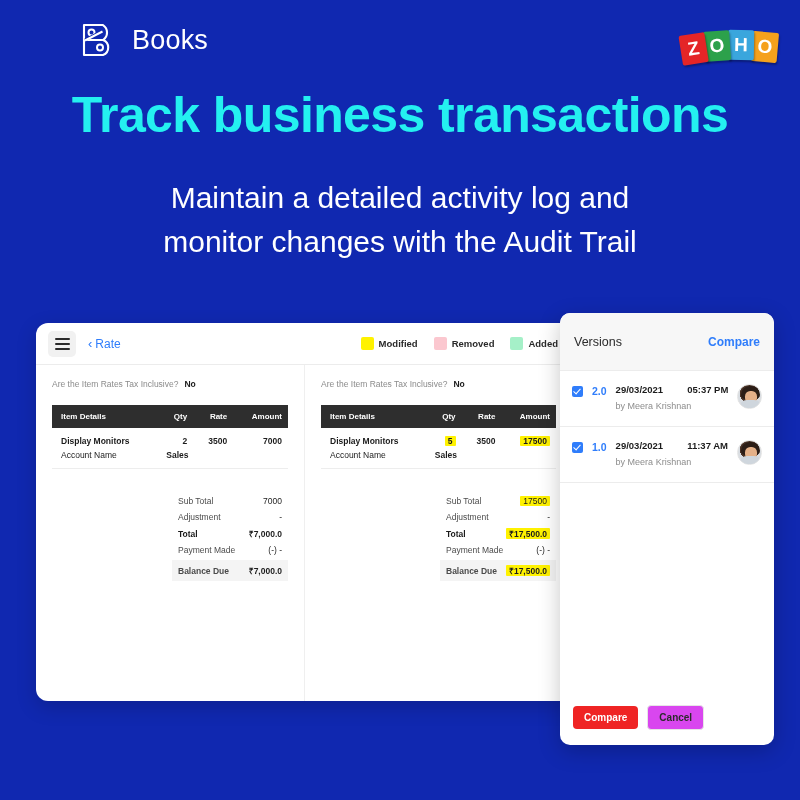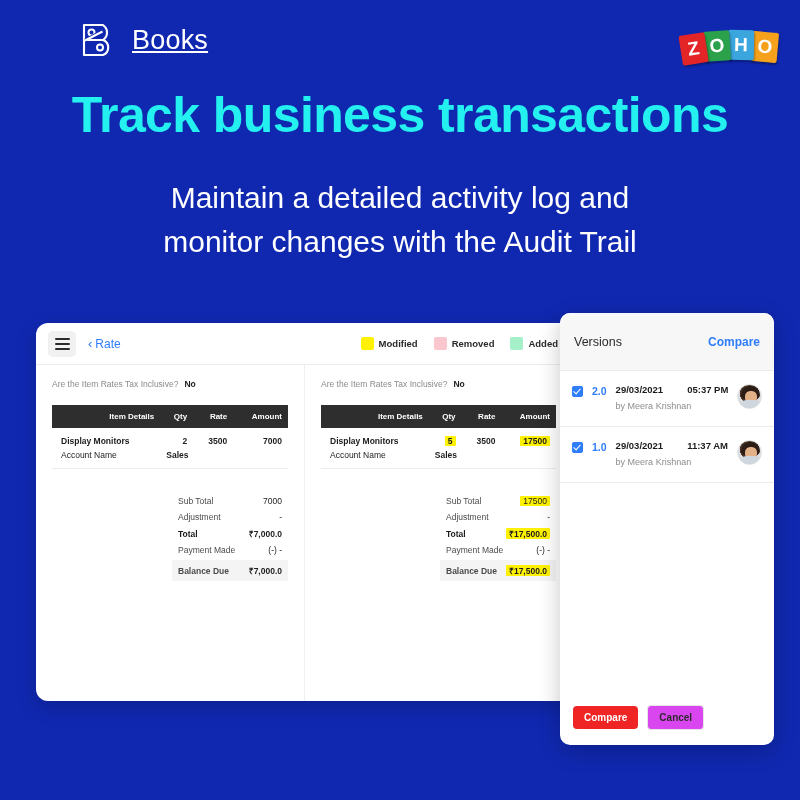--- a/index.html
+++ b/index.html
@@ -15,21 +15,21 @@
     background: #1028b0;
   }
 
   
   .brand {
     position: absolute; left: 78px; top: 20px;
     display: flex; align-items: center; gap: 14px;
   }
   .brand-mark { width: 40px; height: 40px; }
   .brand-name {
-    color: #ffffff; font-size: 27px; font-weight: 400; letter-spacing: .2px; text-decoration: underline;
+    color: #ffffff; font-size: 27px; font-weight: 400; letter-spacing: .2px;
   }
 
   .zoho-logo {
     position: absolute; right: 22px; top: 16px;
     display: flex; align-items: flex-end; height: 44px;
   }
   .ztile {
     position: relative; width: 26px; height: 30px;
     display: flex; align-items: center; justify-content: center;
     color: #ffffff; font-weight: 700; font-size: 19px;
@@ -89,21 +89,21 @@
   .panel.right { border-left: 1px solid #efefef; }
 
   .tax-line { font-size: 8.5px; color: #8b8b8b; margin-bottom: 16px; }
   .tax-line b { color: #1c1c1c; font-size: 8.5px; margin-left: 6px; }
 
   table.items { width: 100%; border-collapse: collapse; }
   table.items thead th {
     background: #2e2e2e; color: #ffffff;
     font-size: 8px; font-weight: 600; padding: 7px 6px; text-align: right;
   }
-  table.items thead th.first { text-align: right; padding-left: 9px; }
+  table.items thead th.first { text-align: left; padding-left: 9px; }
   table.items tbody td {
     font-size: 8.5px; color: #1c1c1c; padding: 8px 6px 2px 6px; text-align: right; font-weight: 700;
   }
   table.items tbody td.first { text-align: left; padding-left: 9px; }
   .acct-row td { padding-top: 2px !important; padding-bottom: 8px !important; }
   .acct-label { color: #a3a3a3; font-weight: 400 !important; font-size: 8.5px; }
   .acct-value { color: #1c1c1c; font-weight: 700 !important; font-size: 8.5px; text-align: left !important; }
   .row-sep { border-bottom: 1px solid #ededed; }
 
   .totals { margin-top: 24px; margin-left: auto; width: 116px; }

